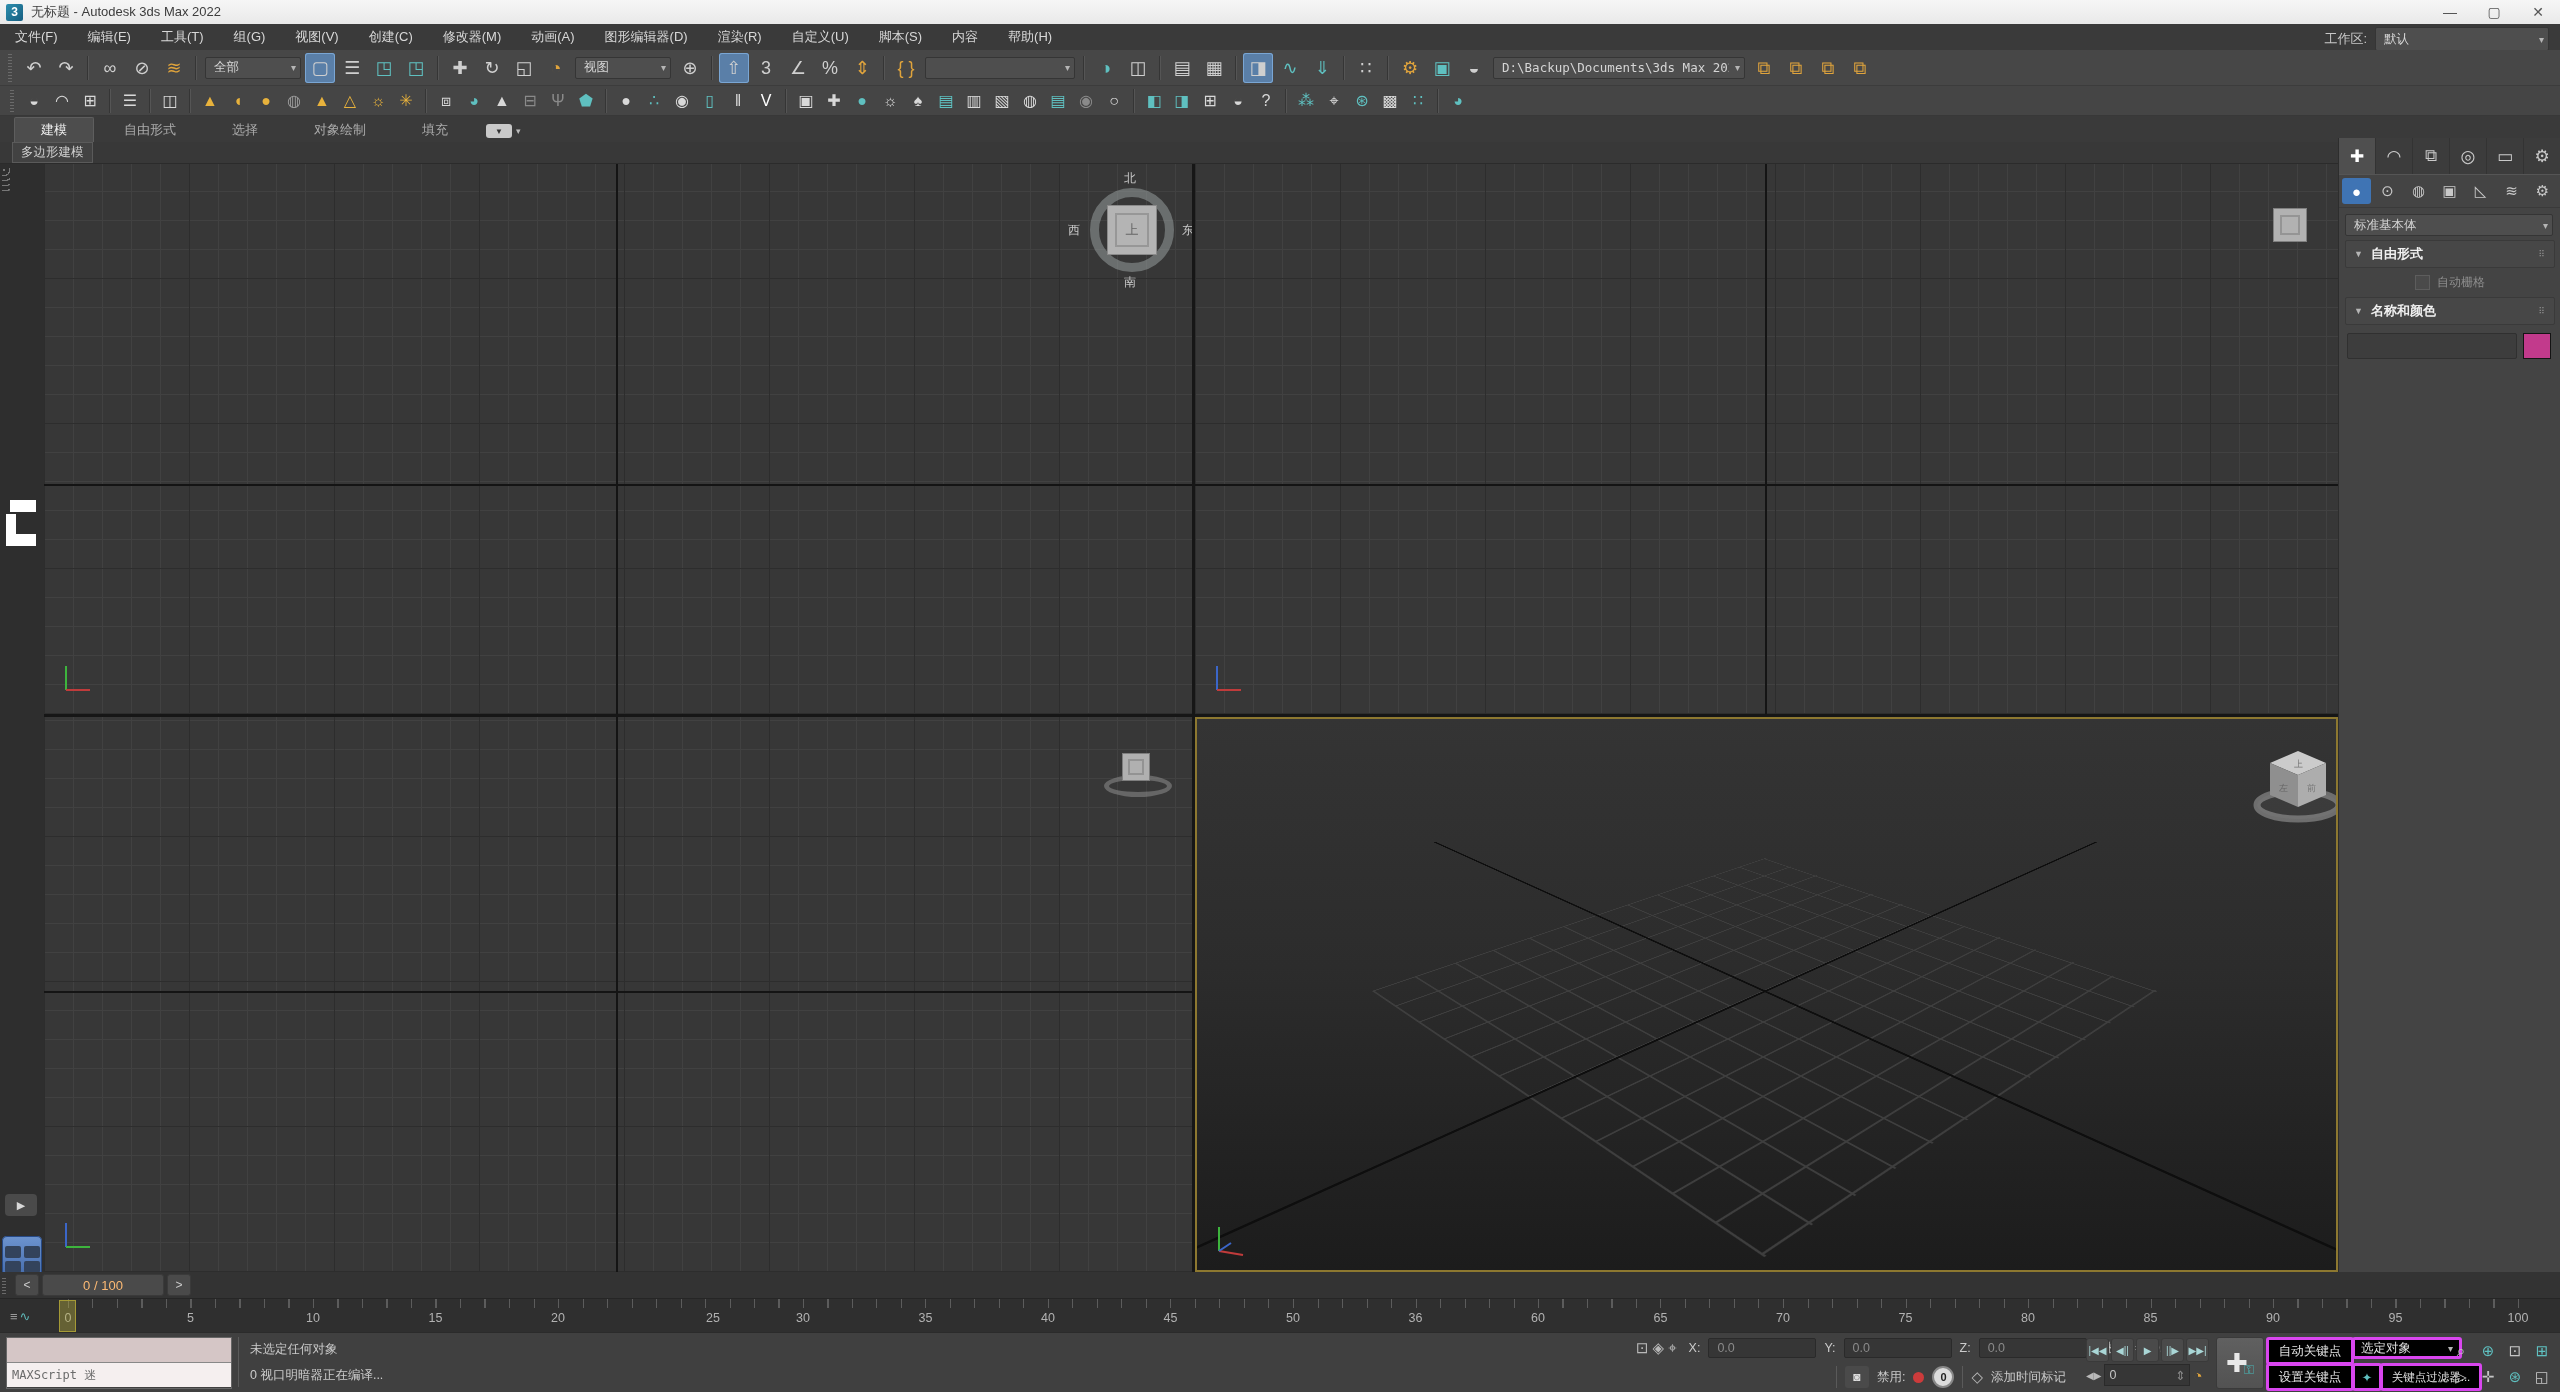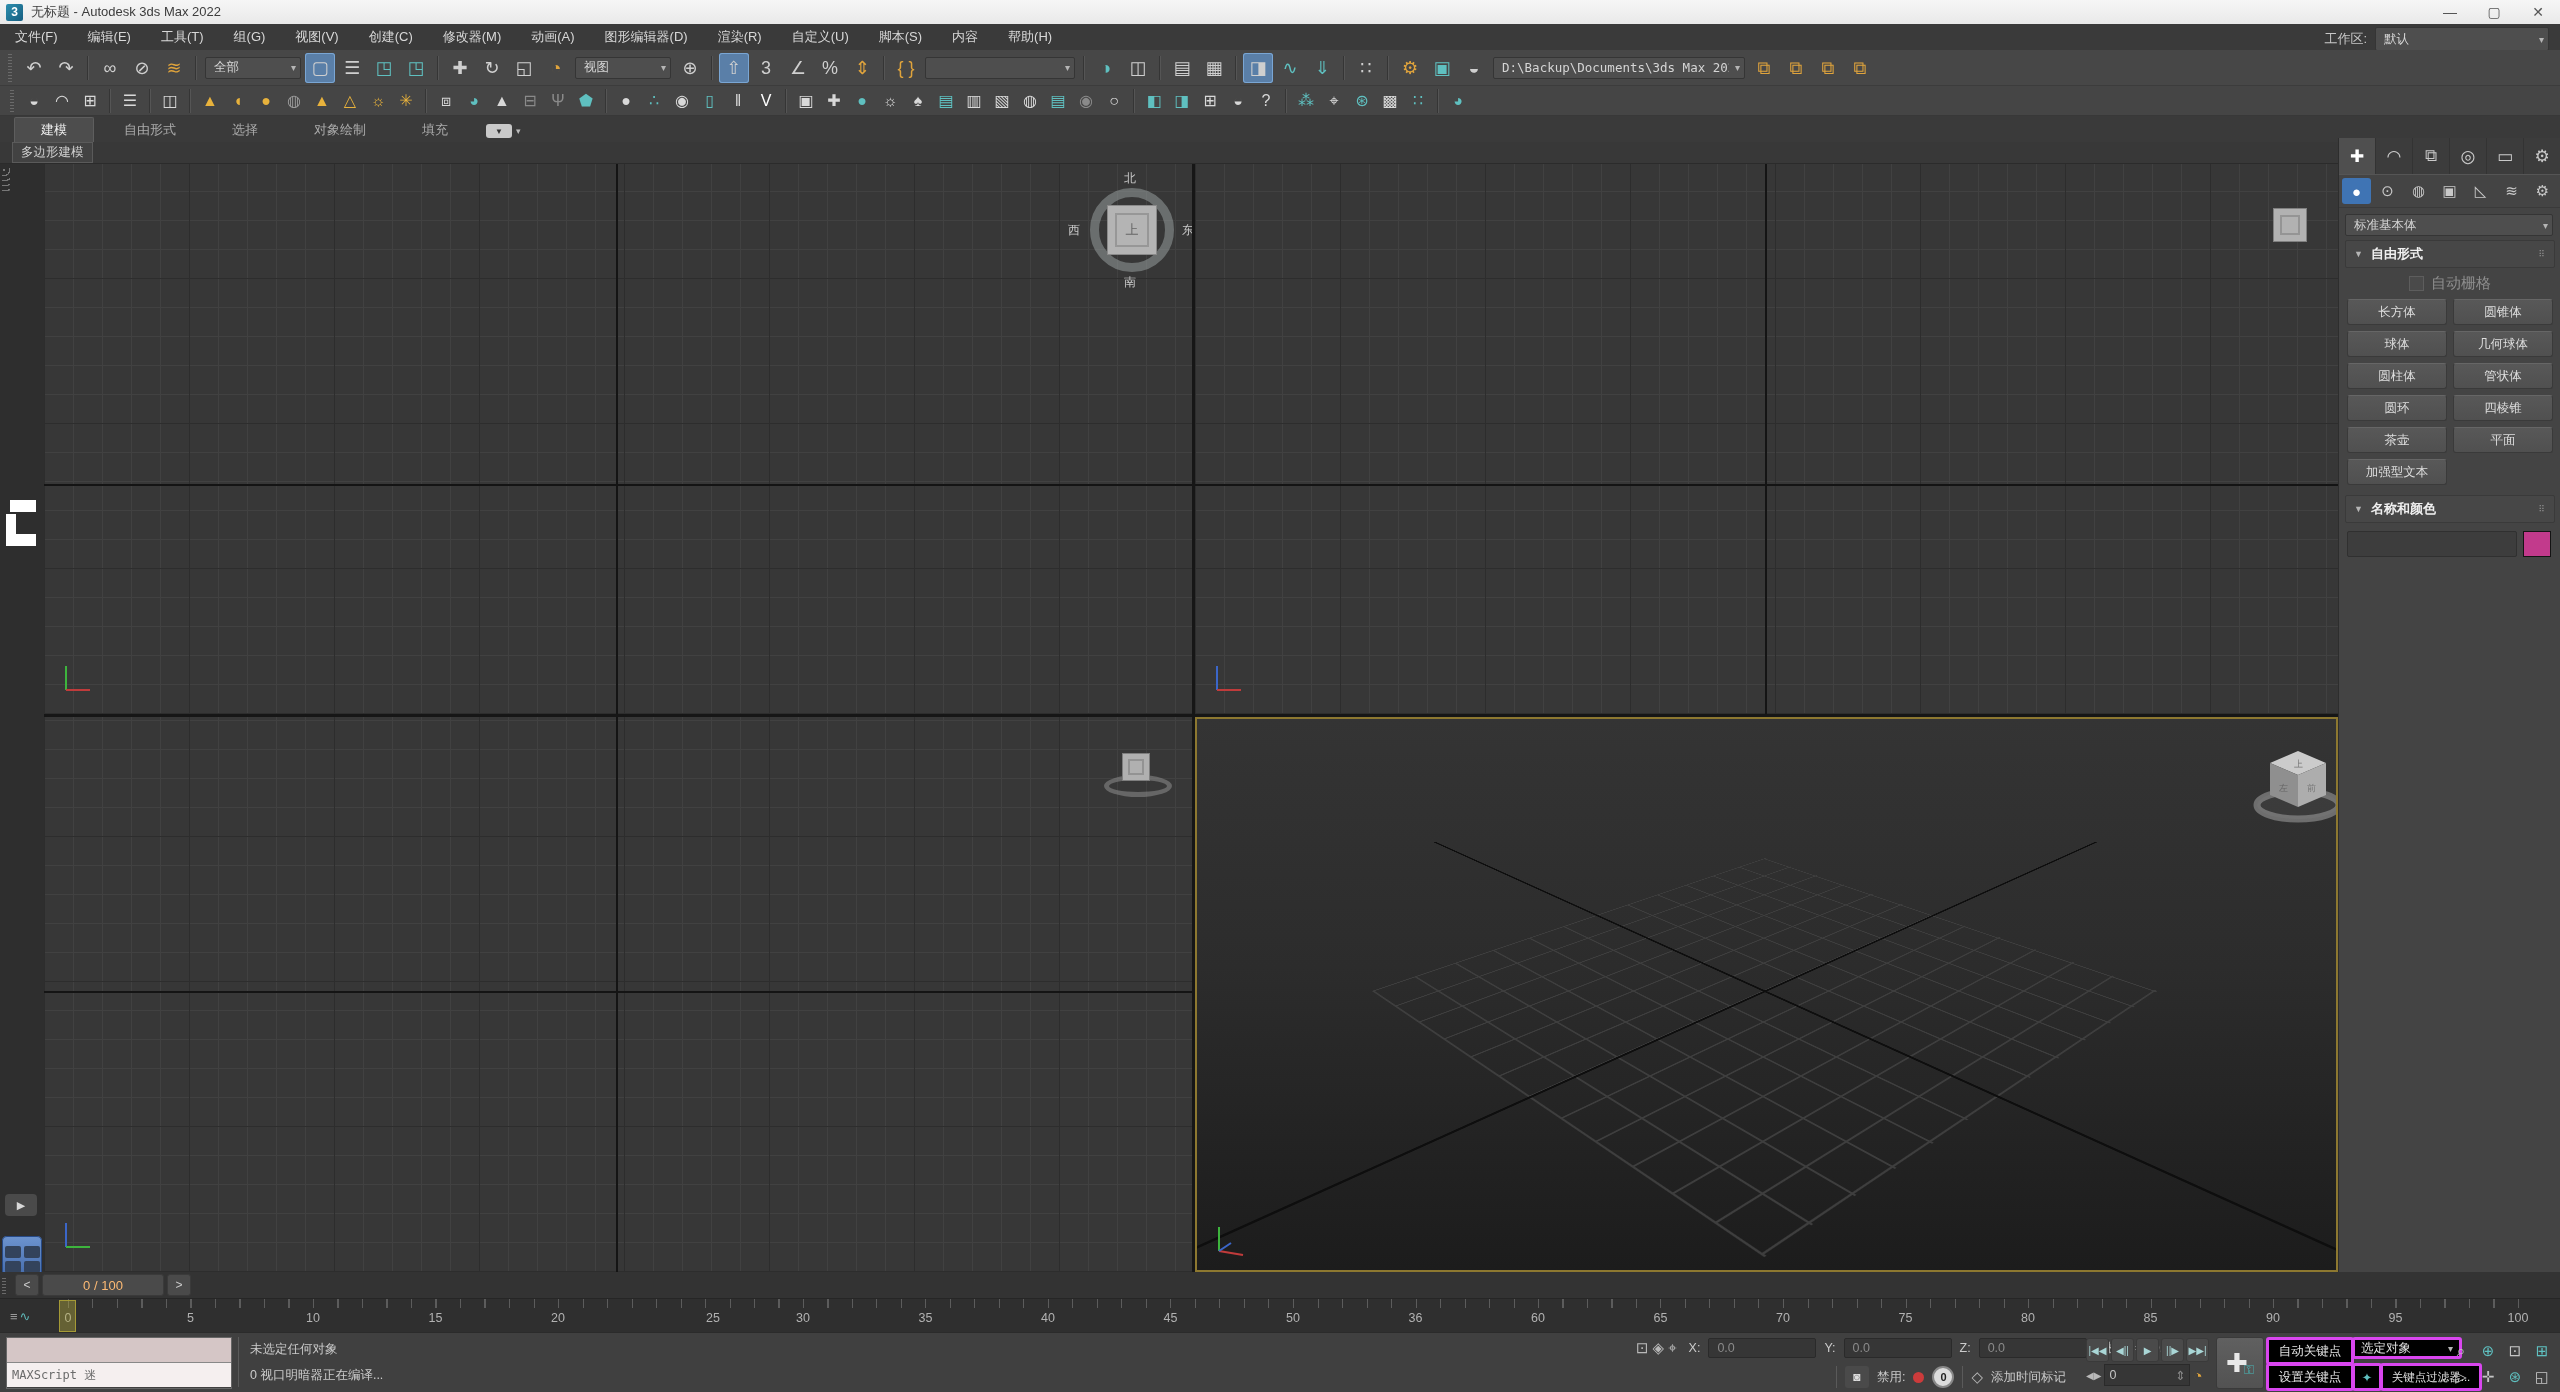--- a/index.html
+++ b/index.html
@@ -117,21 +117,21 @@
   .cp-tab.active{background:#4f4f4f;color:#fff;}
   #cp-cats{display:flex;height:32px;align-items:center;padding:0 2px;border-bottom:1px solid #3a3a3a;}
   .cp-cat{width:29px;height:26px;margin:0 1px;display:flex;align-items:center;justify-content:center;color:#c9c9c9;font-size:15px;border-radius:3px;}
   .cp-cat.active{background:#3f74b4;color:#fff;}
   #cp-drop{margin:6px 24px 4px 6px;}
   #cp-drop .tdrop{width:208px;box-sizing:border-box;margin:0;}
   .rollout{margin:4px 6px;background:#474747;border:1px solid #3a3a3a;border-radius:2px;
            color:#f0f0f0;font-size:13px;font-weight:bold;padding:4px 8px;display:flex;align-items:center;}
   .rollout .tri{color:#b5b5b5;font-size:9px;margin-right:8px;font-weight:normal;}
   .rollout .gripdots{margin-left:auto;color:#8a8a8a;font-size:9px;letter-spacing:1px;font-weight:normal;}
-  #autogrid{display:flex;align-items:center;justify-content:center;color:#8d8d8d;font-size:15px;margin:6px 0;}
+  #autogrid{display:flex;align-items:center;justify-content:center;color:#8d8d8d;font-size:12px;margin:6px 0;}
   #autogrid .cb{width:13px;height:13px;border:1px solid #5d5d5d;background:#4a4a4a;margin-right:7px;}
   #obj-btns{display:grid;grid-template-columns:100px 100px;gap:6px;justify-content:center;margin:4px 0 10px 0;}
   .obj-btn{height:24px;background:linear-gradient(#585858,#505050);border:1px solid #3a3a3a;border-top-color:#666;
            border-radius:3px;color:#dedede;font-size:12.5px;display:flex;align-items:center;justify-content:center;}
   #name-row{display:flex;align-items:center;margin:8px 8px;}
   #name-field{width:168px;height:24px;background:#3d3d3d;border:1px solid #303030;border-radius:2px;}
   #color-swatch{width:26px;height:24px;margin-left:6px;background:#c23a8c;border:1px solid #141414;}
 
   
   #sliderrow{left:0;top:1272px;width:2560px;height:26px;background:#333;display:flex;align-items:center;}
@@ -634,33 +634,20 @@
   </div>
   <div class="rollout">
     <span class="tri">▼</span>
     <span>自由形式</span>
     <span class="gripdots">⠿</span>
   </div>
   <div id="autogrid">
     <span class="cb"></span>
     <span>自动栅格</span>
   </div>
-  <div id="obj-btns">
-      <span class="obj-btn">长方体</span>
-      <span class="obj-btn">圆锥体</span>
-      <span class="obj-btn">球体</span>
-      <span class="obj-btn">几何球体</span>
-      <span class="obj-btn">圆柱体</span>
-      <span class="obj-btn">管状体</span>
-      <span class="obj-btn">圆环</span>
-      <span class="obj-btn">四棱锥</span>
-      <span class="obj-btn">茶壶</span>
-      <span class="obj-btn">平面</span>
-      <span class="obj-btn">加强型文本</span>
-    </div>
   <div class="rollout">
     <span class="tri">▼</span>
     <span>名称和颜色</span>
     <span class="gripdots">⠿</span>
   </div>
   <div id="name-row">
     <div id="name-field"></div>
     <div id="color-swatch" style="background: rgb(194, 58, 140);"></div>
   </div>
 </div>

